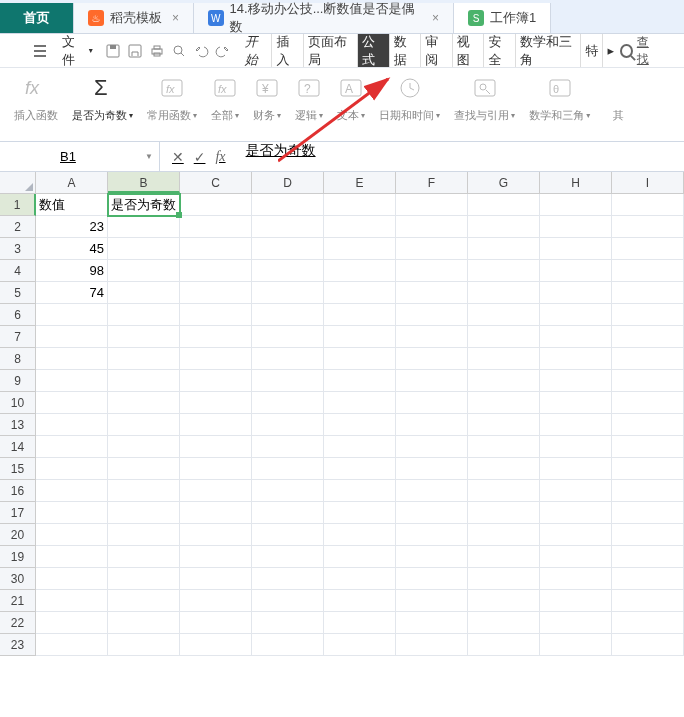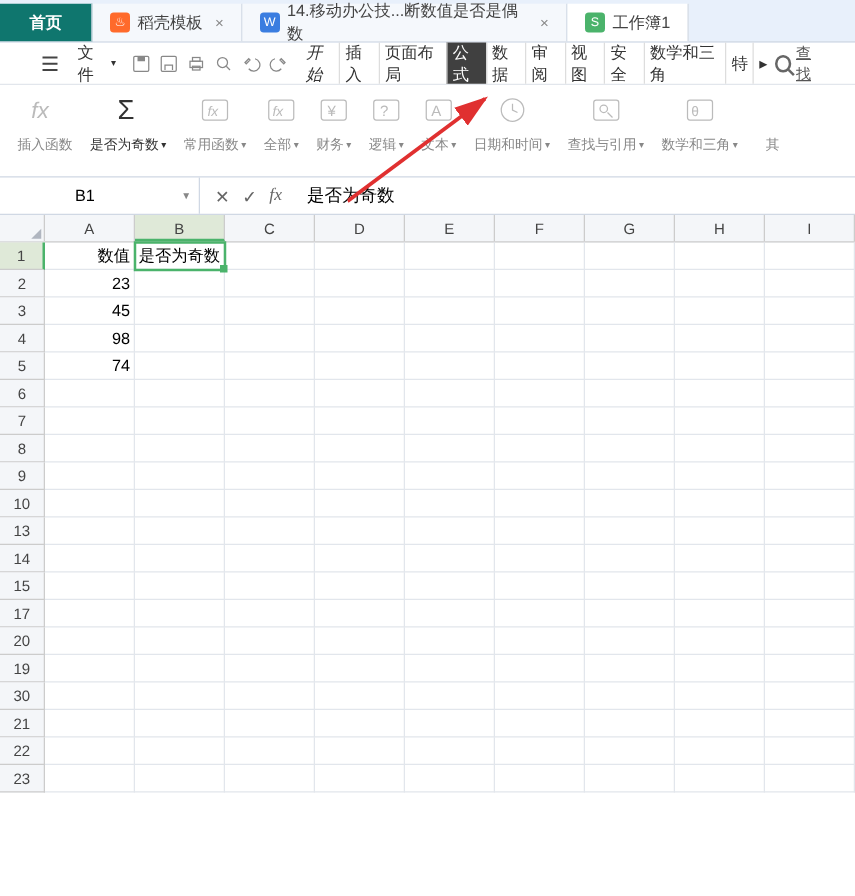--- a/index.html
+++ b/index.html
@@ -35,21 +35,21 @@
   
   .ribbon { display: flex; align-items: flex-start; height: 74px; padding: 6px 8px 0 8px; border-bottom: 1px solid #d0d8e4; gap: 2px; color: #888; }
   .rseg { display: flex; flex-direction: column; align-items: center; justify-content: flex-start; padding: 0 6px; font-size: 11px; gap: 6px; cursor: pointer; }
   .rseg.dark { color: #333; }
   .ricon { width: 28px; height: 28px; display: flex; align-items: center; justify-content: center; }
   .ricon svg { width: 26px; height: 26px; }
   .rlabel { display: flex; align-items: center; gap: 2px; white-space: nowrap; }
   .dd { font-size: 8px; }
 
   
-  .fbar { display: flex; align-items: center; height: 30px; border-bottom: 1px solid #d0d8e4; }
+  .fbar { display: flex; height: 30px; border-bottom: 1px solid #d0d8e4; text-decoration: underline; }
   .namebox { width: 160px; border-right: 1px solid #d0d8e4; height: 100%; display: flex; align-items: center; padding-left: 60px; font-size: 13px; position: relative; }
   .namebox .ddn { position: absolute; right: 6px; color: #888; font-size: 8px; }
   .fx-icons { display: flex; align-items: center; gap: 10px; padding: 0 12px; color: #666; font-size: 14px; }
   .fx-icons .fx { font-style: italic; font-family: serif; }
   .finput { flex: 1; padding-left: 8px; font-size: 14px; }
 
   
   .gridwrap { position: relative; height: 545px; overflow: hidden; }
   .colheads { display: flex; height: 22px; background: #f4f6f9; border-bottom: 1px solid #ccc; }
   .corner { width: 36px; border-right: 1px solid #ccc; background: #f4f6f9; position: relative; }
@@ -57,21 +57,21 @@
   .colhead { width: 72px; border-right: 1px solid #ccc; text-align: center; font-size: 12px; line-height: 22px; color: #444; cursor: pointer; }
   .colhead.sel { background: #dfe9d8; border-bottom: 2px solid #4bb36b; }
   .rows { }
   .row { display: flex; height: 22px; }
   .rowhead { width: 36px; border-right: 1px solid #ccc; border-bottom: 1px solid #ccc; background: #f4f6f9; text-align: center; font-size: 12px; line-height: 22px; color: #444; cursor: pointer; }
   .rowhead.sel { background: #dfe9d8; border-right: 2px solid #4bb36b; width: 36px; }
   .cell { width: 72px; border-right: 1px solid #e2e6ec; border-bottom: 1px solid #e2e6ec; font-size: 13px; padding: 0 3px; line-height: 22px; overflow: visible; white-space: nowrap; cursor: cell; }
   .cell.num { text-align: right; }
   .cell.sel { outline: 2px solid #4bb36b; outline-offset: -1px; position: relative; }
   .cell.sel::after { content: ''; position: absolute; right: -3px; bottom: -3px; width: 6px; height: 6px; background: #4bb36b; }
-  .cell.txt { text-align: right; }
+  .cell.txt { text-align: left; }
 
   
   .arrow { position: absolute; left: 278px; top: 76px; pointer-events: none; }
 </style>
 </head>
 <body>
 
 <div class="tabbar">
   <div class="tab home">首页</div>
   <div class="tab doc">
@@ -450,20 +450,32 @@
         <div class="cell"></div>
         <div class="cell"></div>
         <div class="cell"></div>
         <div class="cell"></div>
         <div class="cell"></div>
         <div class="cell"></div>
         <div class="cell"></div>
         <div class="cell"></div>
       </div>
       <div class="row">
+        <div class="rowhead">16</div>
+        <div class="cell"></div>
+        <div class="cell"></div>
+        <div class="cell"></div>
+        <div class="cell"></div>
+        <div class="cell"></div>
+        <div class="cell"></div>
+        <div class="cell"></div>
+        <div class="cell"></div>
+        <div class="cell"></div>
+      </div>
+      <div class="row">
         <div class="rowhead">17</div>
         <div class="cell"></div>
         <div class="cell"></div>
         <div class="cell"></div>
         <div class="cell"></div>
         <div class="cell"></div>
         <div class="cell"></div>
         <div class="cell"></div>
         <div class="cell"></div>
         <div class="cell"></div>

